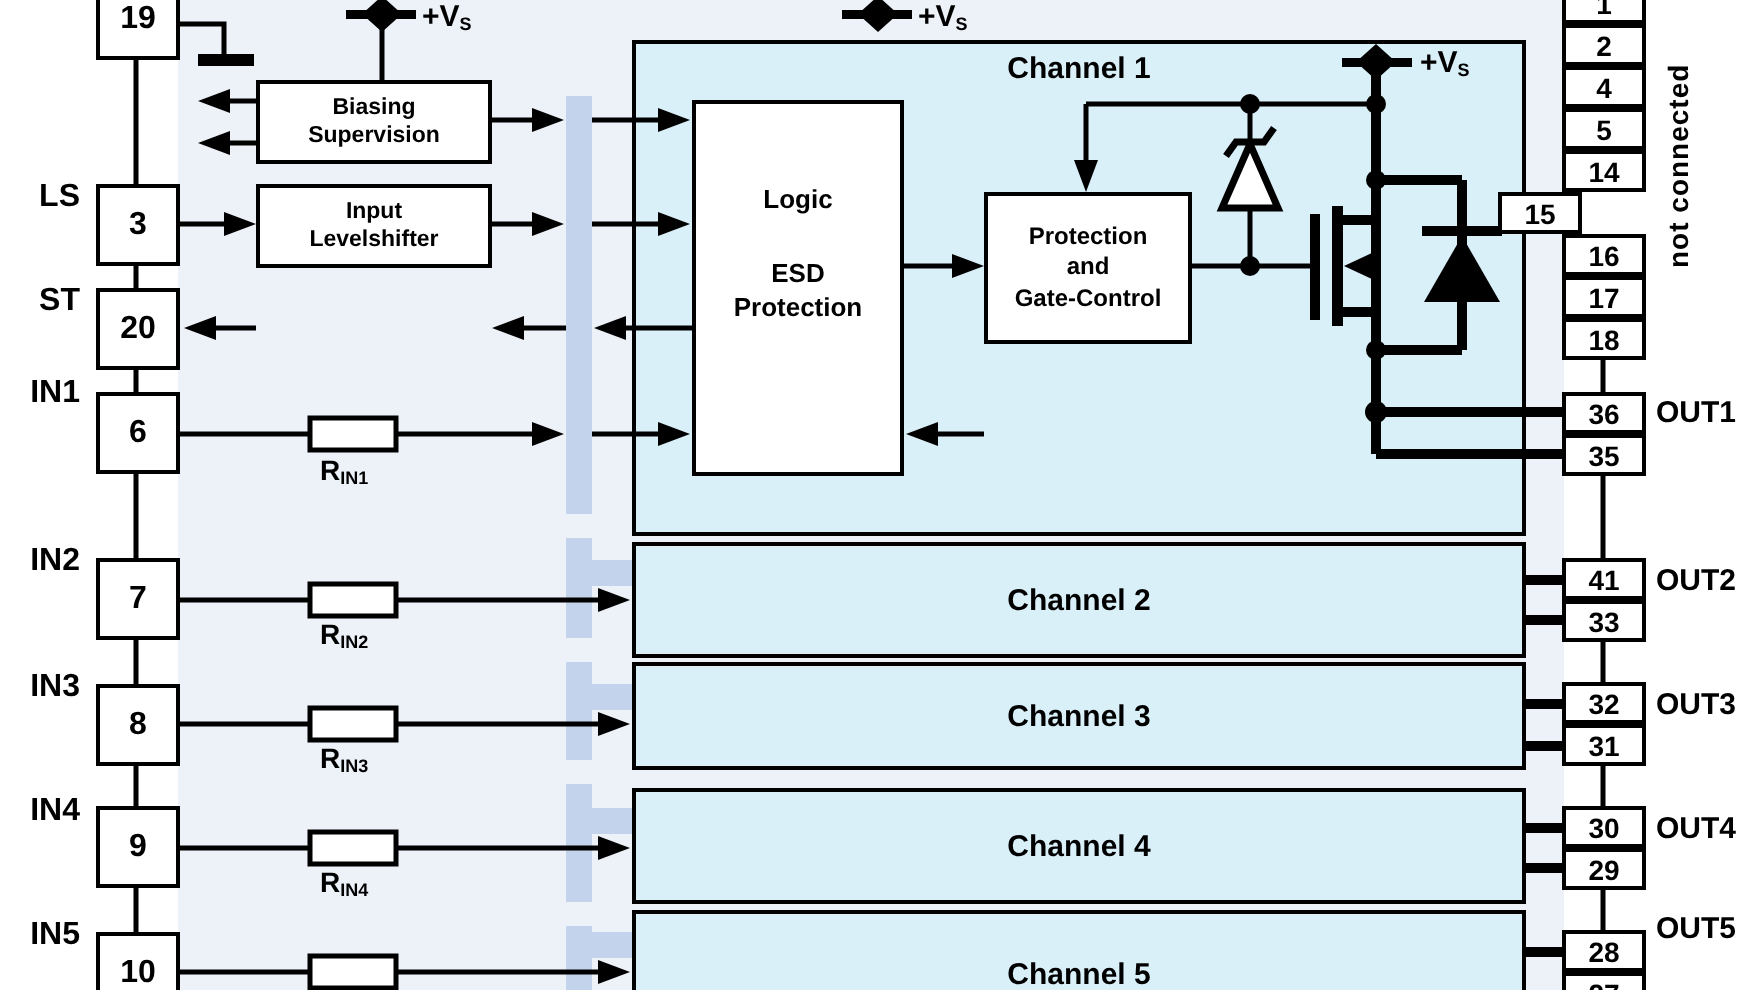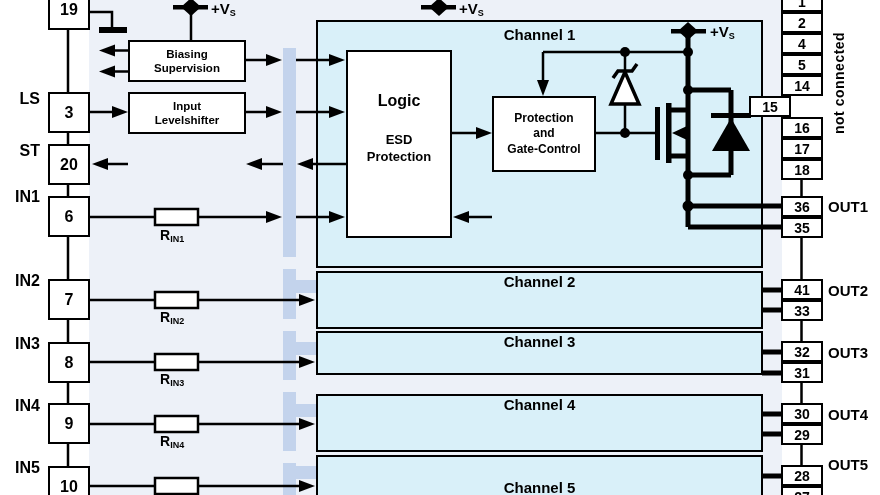--- a/index.html
+++ b/index.html
@@ -9,21 +9,21 @@
   #stage{
     position:relative;width:880px;height:495px;overflow:hidden;background:#fff;
     font-family:"Liberation Sans",sans-serif;font-weight:bold;color:var(--ink);
   }
   .abs{position:absolute;}
   .icbody{left:89px;top:0;width:693px;height:495px;background:var(--ic-body);}
   .busseg{left:283px;width:13px;background:var(--bus);}
   .bustap{left:283px;width:35px;height:13px;background:var(--bus);}
   .channel{left:316px;width:447px;background:var(--chan);border:2px solid var(--ink);box-sizing:border-box;}
   .chlabel{position:absolute;left:0;width:100%;text-align:center;font-size:15px;}
-  .chcenter{display:flex;align-items:flex-start;justify-content:center;font-size:15px;}
+  .chcenter{display:flex;align-items:center;justify-content:center;font-size:15px;}
   .box{position:absolute;background:var(--boxbg);border:2.5px solid var(--ink);box-sizing:border-box;
        display:flex;flex-direction:column;align-items:center;justify-content:center;text-align:center;}
   .pin{width:42px;height:41px;font-size:16px;}
   .rpin{width:42px;height:21px;font-size:14px;border-width:2px;}
   .blk{width:118px;font-size:11.5px;line-height:1.25;}
   .blk2{font-size:12px;line-height:1.3;}
   .sidelbl{left:0;width:40px;text-align:right;font-size:16px;}
   .outlbl{left:828px;font-size:15px;}
   .vstext{font-size:15px;}
   .vstext sub,.rlabel sub{font-size:9px;vertical-align:-2px;}
@@ -50,21 +50,21 @@
     <div class="abs bustap" style="top:404px"></div>
     <div class="abs bustap" style="top:466px"></div>
   </div>
 
   <div class="abs channel" style="top:20px;height:248px">
     <div class="chlabel" style="top:4px">Channel 1</div>
   </div>
   <div class="abs channel chcenter" style="top:271px;height:58px">
     <span>Channel 2</span>
   </div>
-  <div class="abs channel chcenter" style="top:331px;height:44px">
+  <div class="abs channel chcenter" style="top:331px;height:54px">
     <span>Channel 3</span>
   </div>
   <div class="abs channel chcenter" style="top:394px;height:58px">
     <span>Channel 4</span>
   </div>
   <div class="abs channel" style="top:455px;height:65px">
     <div class="chlabel" style="top:22px">Channel 5</div>
   </div>
 
   <svg width="880" height="495" viewBox="0 0 880 495">
@@ -183,21 +183,21 @@
   <div class="box blk" style="left:128px;top:92px;height:42px">
     <div>Input</div>
     <div>Levelshifter</div>
   </div>
   <div class="box blk" style="left:128px;top:40px;height:42px">
     <div>Biasing</div>
     <div>Supervision</div>
   </div>
 
   <div class="box" style="left:346px;top:50px;width:106px;height:188px;justify-content:flex-start">
-    <div style="margin-top:40px;font-size:16px">Logic</div>
+    <div style="margin-top:40px;font-size:13px">Logic</div>
     <div style="margin-top:22px;font-size:13px;line-height:1.3">
       <div>ESD</div>
       <div>Protection</div>
     </div>
   </div>
 
   <div class="box blk2" style="left:492px;top:96px;width:104px;height:76px">
     <div>Protection</div>
     <div>and</div>
     <div>Gate-Control</div>

